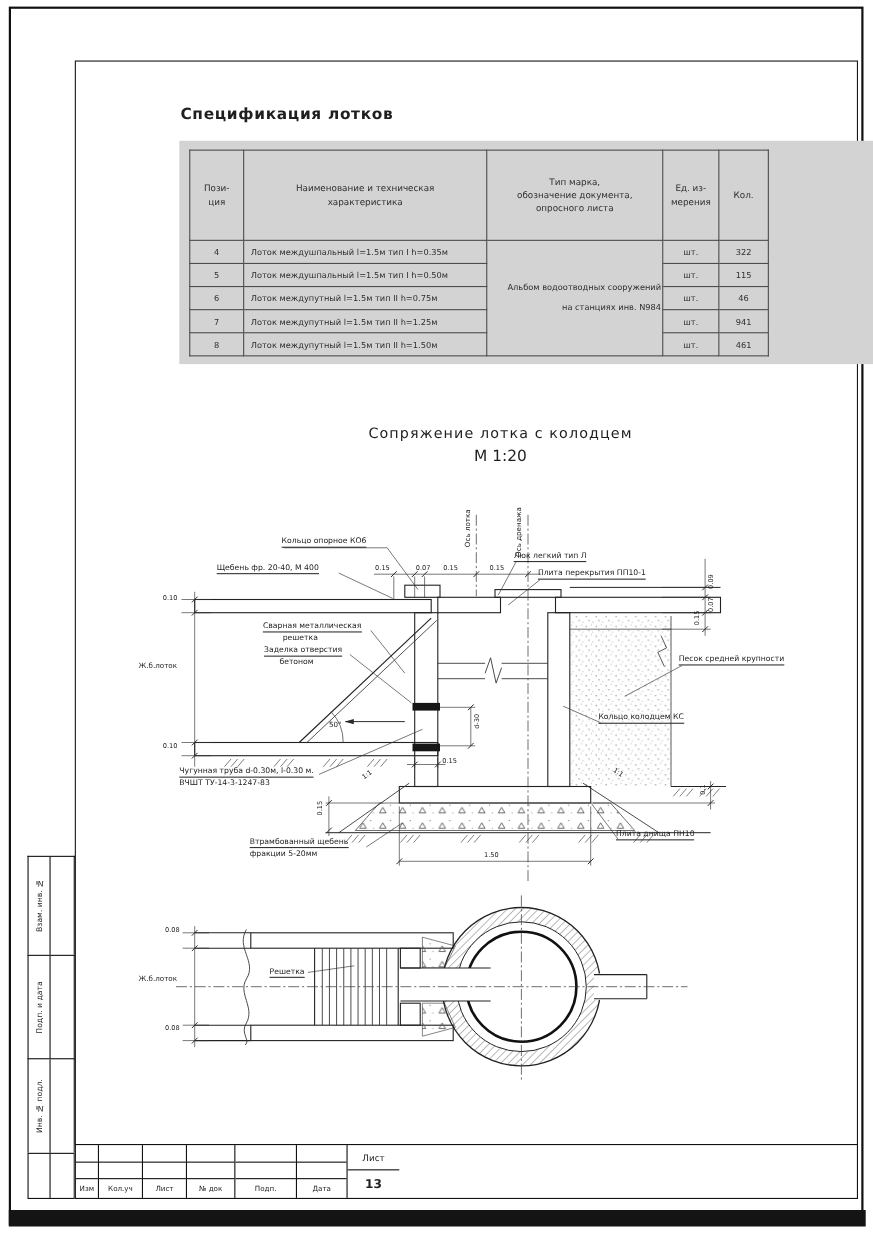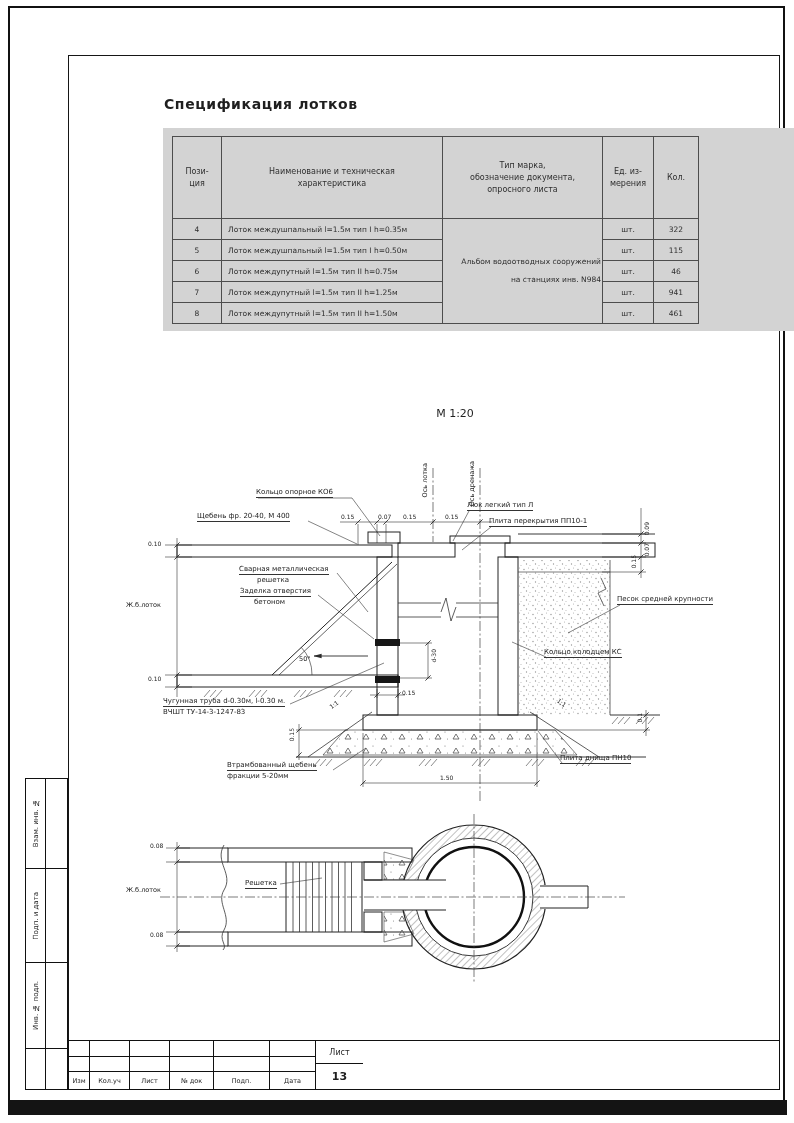--- a/index.html
+++ b/index.html
@@ -20,21 +20,21 @@
   table.spec th, table.spec td { border:1px solid #4d4d4d; box-sizing:border-box; }
   table.spec thead th { height:82px; font-size:8px; font-weight:normal; text-align:center;
                         vertical-align:middle; white-space:pre-line; color:#2e2e2e; line-height:1.5; }
   table.spec td { height:21px; font-size:7.5px; color:#2e2e2e; }
   td.c { text-align:center; }
   td.n { padding-left:6px; }
   td.doc { text-align:right; white-space:pre-line; line-height:2.4; font-size:7.5px; }
 
   .dwg-title { position:absolute; left:285px; top:387px; width:340px; text-align:center;
                font-size:13px; letter-spacing:1px; }
-  .dwg-scale { position:absolute; left:285px; top:407px; width:340px; text-align:center; font-size:11px; }
+  .dwg-scale { position:absolute; left:285px; top:407px; width:340px; text-align:center; font-size:14px; }
   .dwg-note  { position:absolute; left:285px; top:426px; width:340px; text-align:center; font-size:12px; }
 
   svg.dwg { position:absolute; left:0; top:0; z-index:1; }
   .s  { stroke:#222; stroke-width:1; fill:none; }
   .d  { stroke:#333; stroke-width:0.6; fill:none; }
   .cl { stroke:#444; stroke-width:0.7; fill:none; stroke-dasharray:10 2.5 2 2.5; }
 
   .lbl  { position:absolute; z-index:2; font-size:7px; white-space:nowrap; color:#222; }
   .lbl.u { border-bottom:1px solid #333; padding-bottom:0.5px; }
   .dim  { position:absolute; z-index:2; font-size:6px; white-space:nowrap; color:#222; }
@@ -127,20 +127,21 @@
         <tr>
           <td class="c">8</td>
           <td class="n">Лоток междупутный l=1.5м тип II h=1.50м</td>
           <td class="c">шт.</td>
           <td class="c">461</td>
         </tr>
       </tbody>
     </table>
   </div>
 
+  <div class="dwg-title">Сопряжение лотка с колодцем</div>
   <div class="dwg-scale">М 1:20</div>
 
   <svg class="dwg" width="794" height="1123" viewBox="0 0 794 1123">
     <defs>
       <pattern id="h45" patternUnits="userSpaceOnUse" width="5" height="5" patternTransform="rotate(45)">
         <line x1="0" y1="0" x2="0" y2="5" stroke="#4a4a4a" stroke-width="0.7"></line>
       </pattern>
       <pattern id="hm45" patternUnits="userSpaceOnUse" width="5" height="5" patternTransform="rotate(-45)">
         <line x1="0" y1="0" x2="0" y2="5" stroke="#4a4a4a" stroke-width="0.7"></line>
       </pattern>

